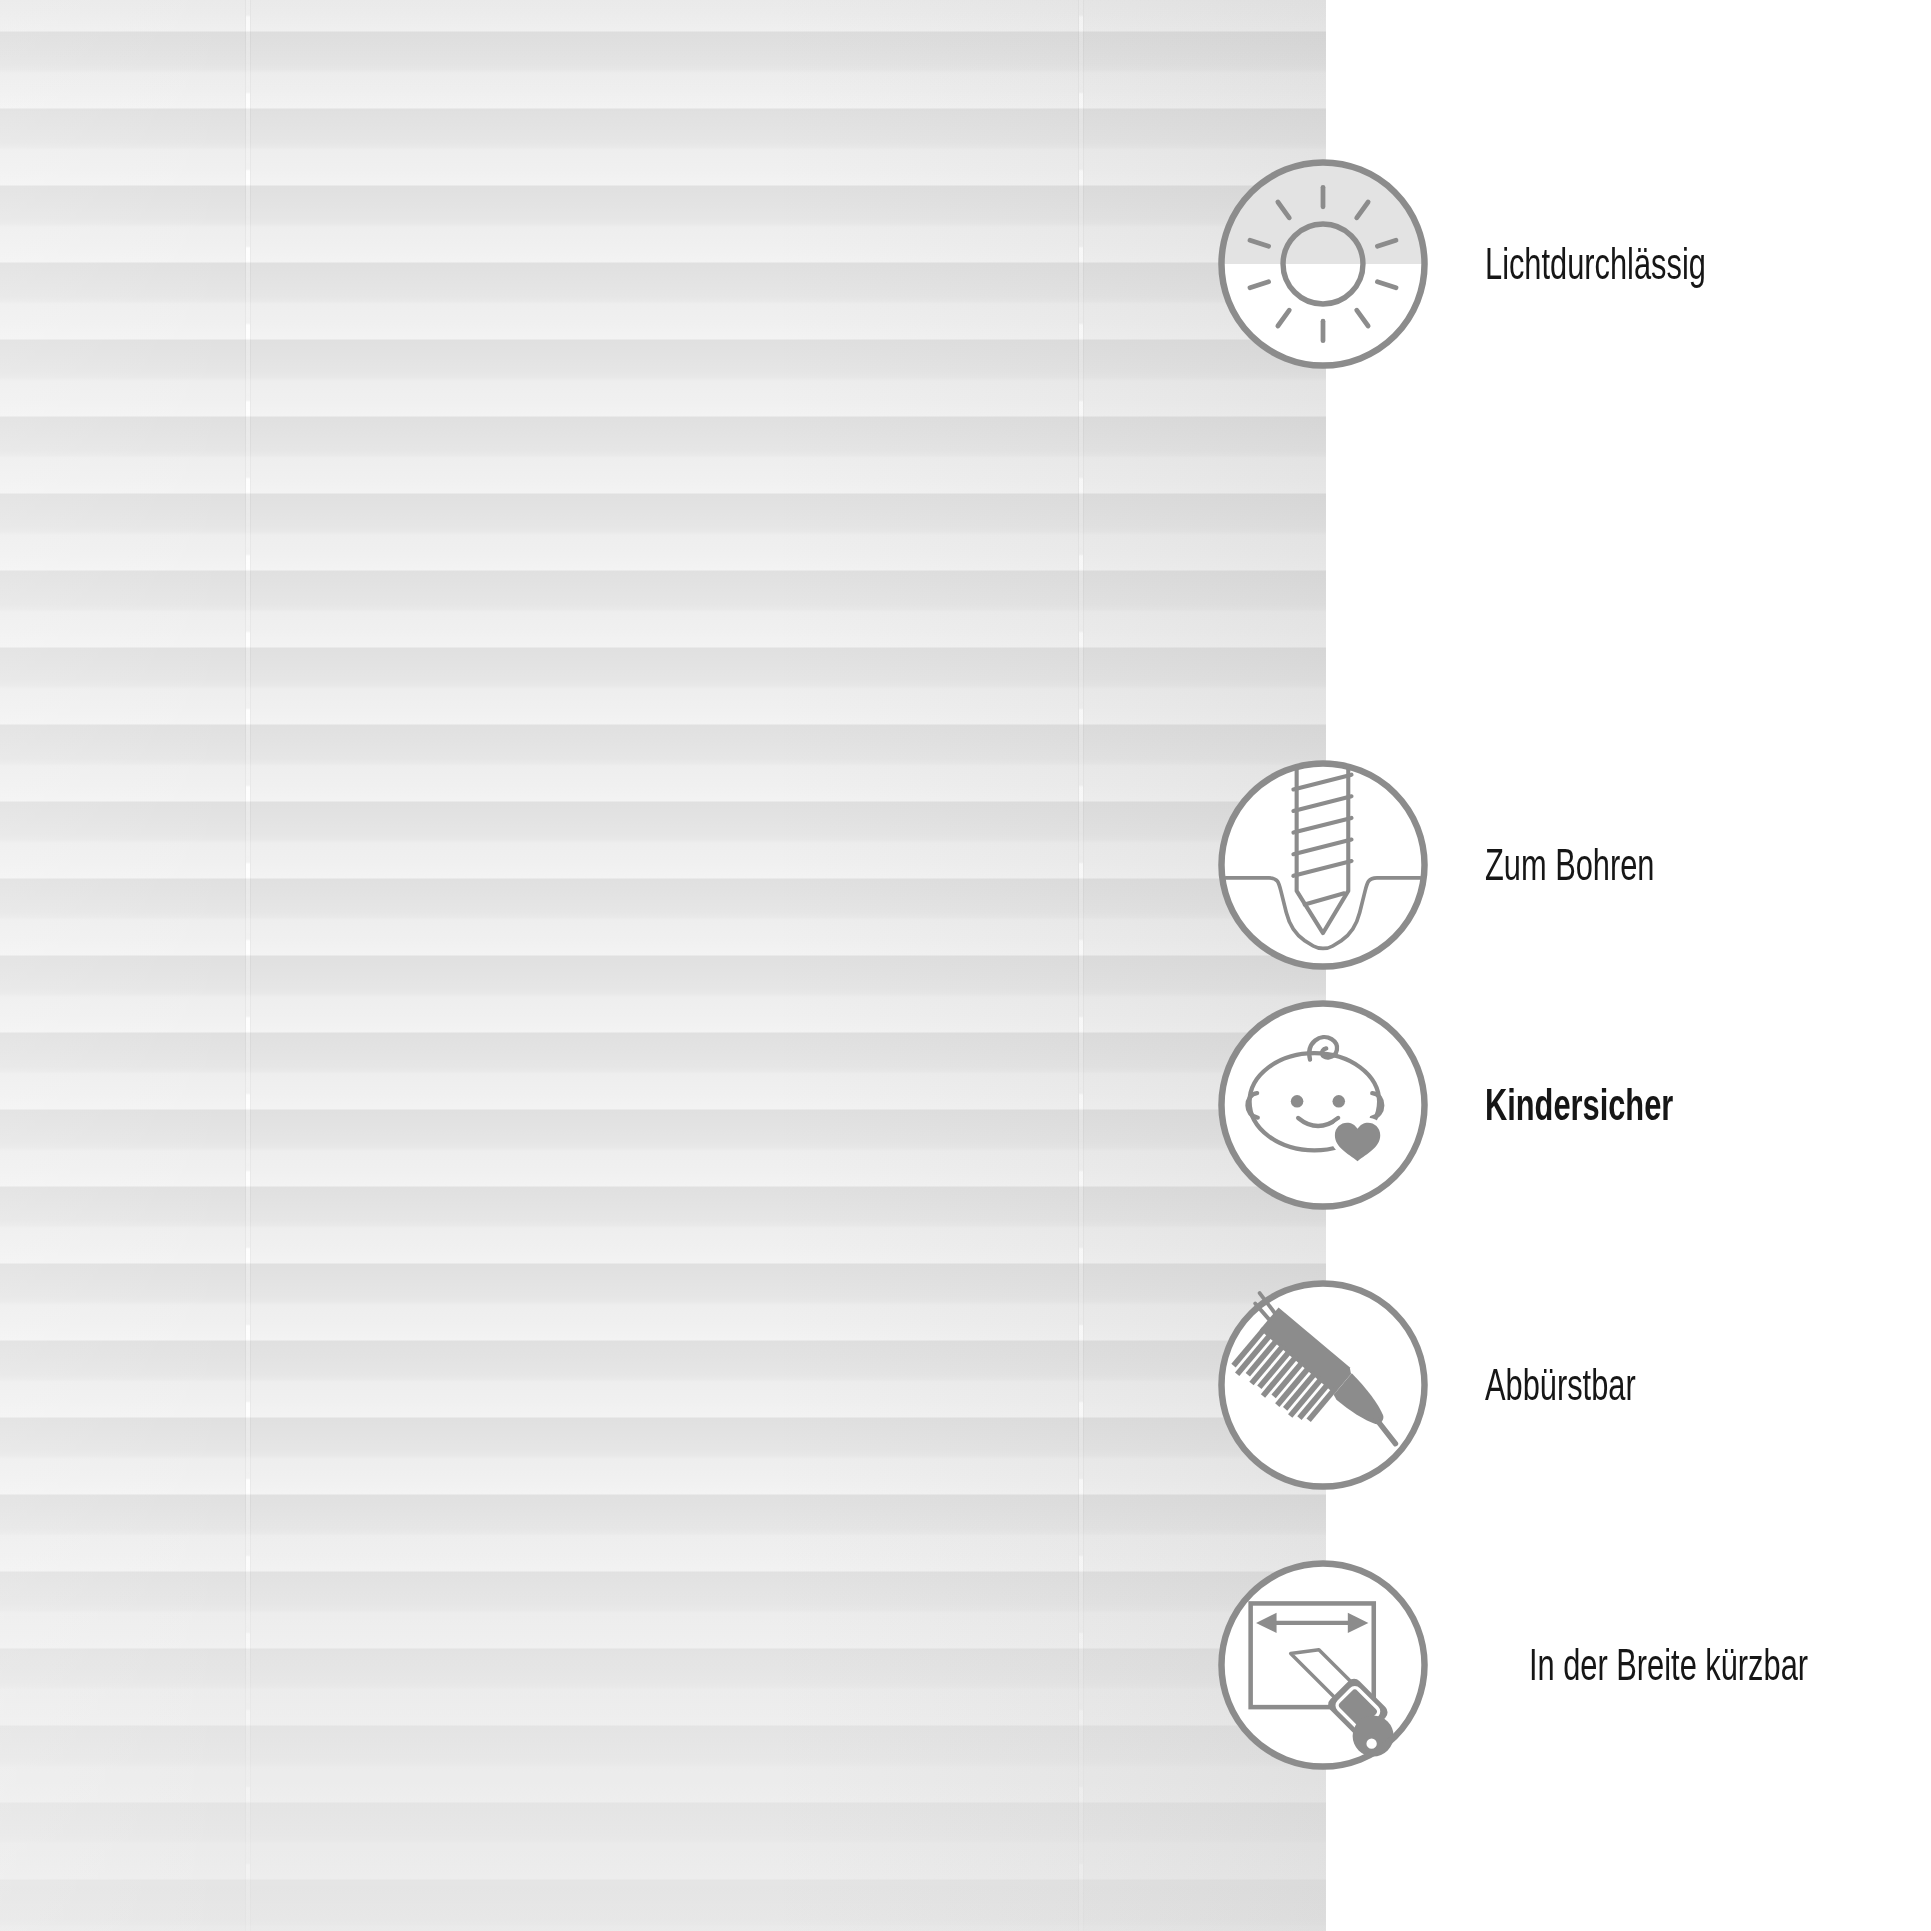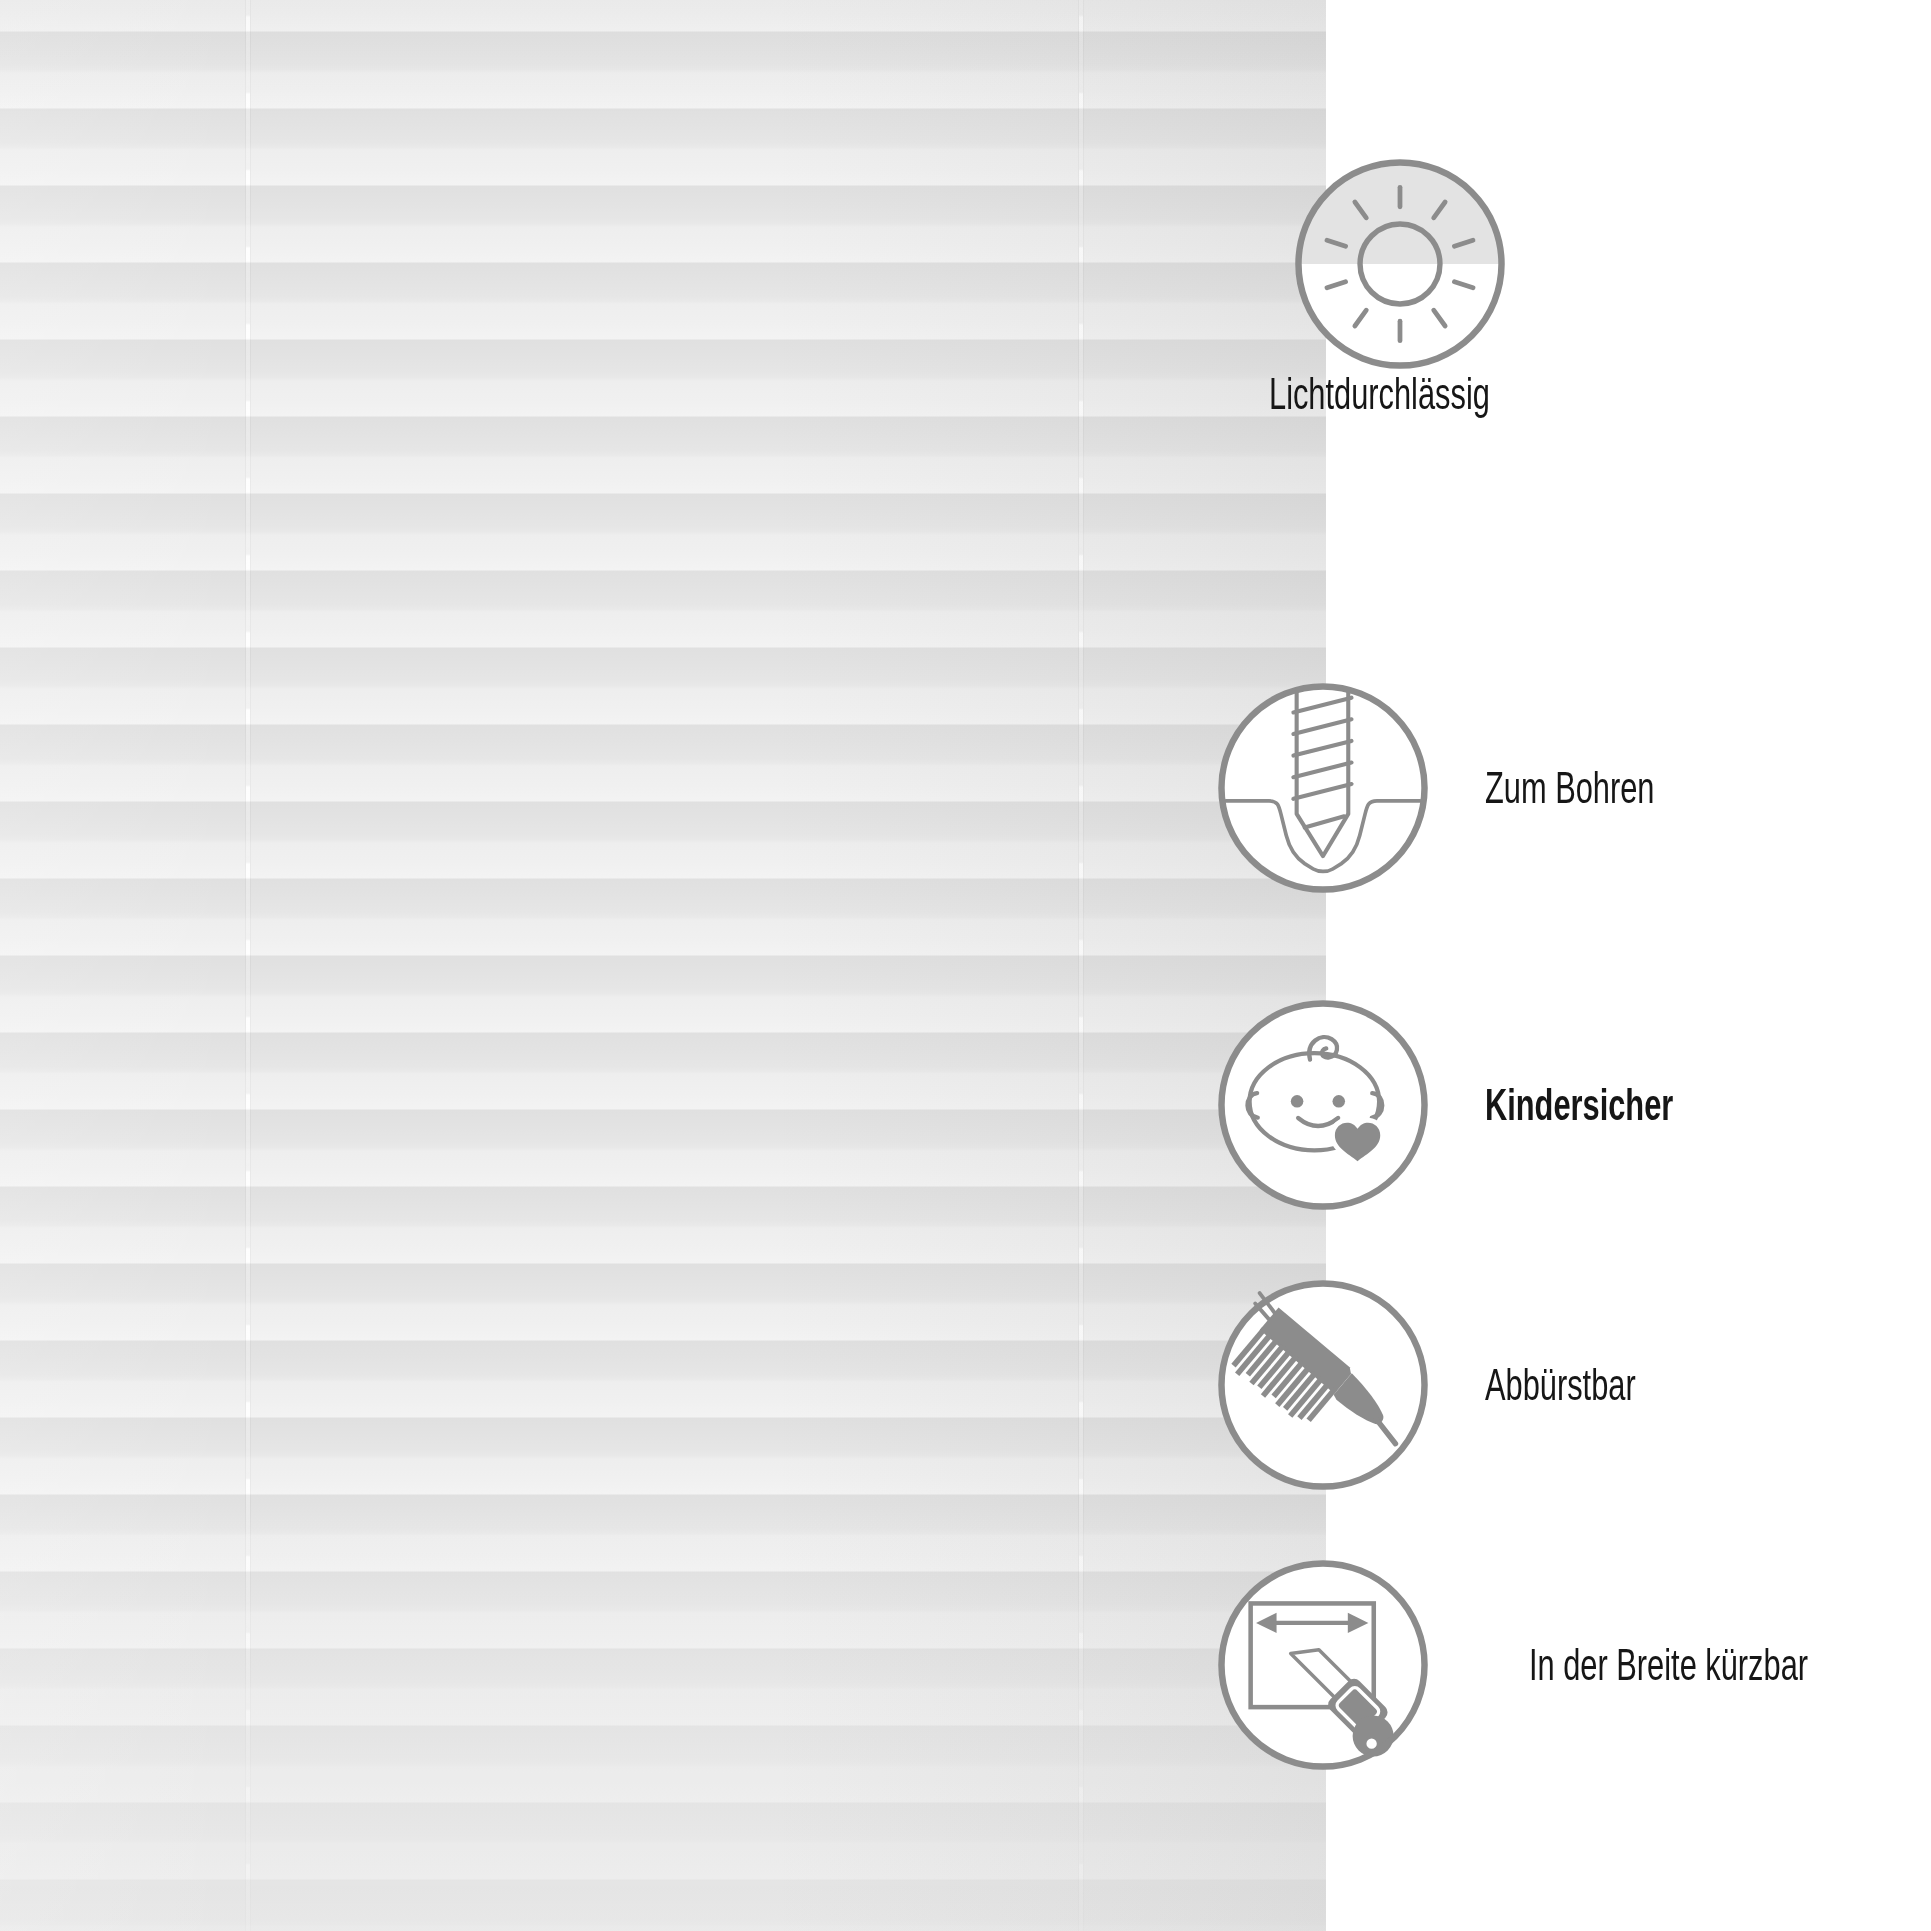--- a/index.html
+++ b/index.html
@@ -23,21 +23,21 @@
   .seam-2{left:1079px;}
   .shade{position:absolute;inset:0;
     background:
       linear-gradient(180deg, rgba(150,150,150,0.05) 0%, rgba(150,150,150,0) 6%),
       linear-gradient(90deg, rgba(255,255,255,0.14) 0%, rgba(255,255,255,0) 18%,
                       rgba(110,110,110,0) 58%, rgba(110,110,110,0.05) 84%, rgba(110,110,110,0.09) 100%),
       linear-gradient(180deg, rgba(233,233,233,0) 78%, rgba(233,233,233,0.45) 90%, rgba(232,232,232,0.6) 100%);}
 
   
   .feature{position:absolute;left:1215px;height:216px;display:flex;align-items:center;}
-  .f1{top:156px;flex-direction:column;} .f2{top:436px;} .f3{top:680px;align-items:center;} .f4{top:997px;font-weight:bold;} .f5{top:1277px;} .f6{top:1557px;gap:44px;}
+  .f1{top:156px;} .f2{top:436px;} .f3{top:757px;align-items:center;} .f4{top:997px;font-weight:bold;} .f5{top:1277px;} .f6{top:1557px;gap:44px;}
   .badge{width:216px;height:216px;flex:0 0 auto;}
   .badge svg{width:216px;height:216px;display:block;}
   .label{margin-left:54px;font-size:44px;line-height:1;color:#161616;white-space:nowrap;
          transform:scaleX(0.7);transform-origin:left center;letter-spacing:0px;}
 
   .stroke{stroke:#8c8c8c;fill:none;}
 </style>
 </head>
 <body>
 

